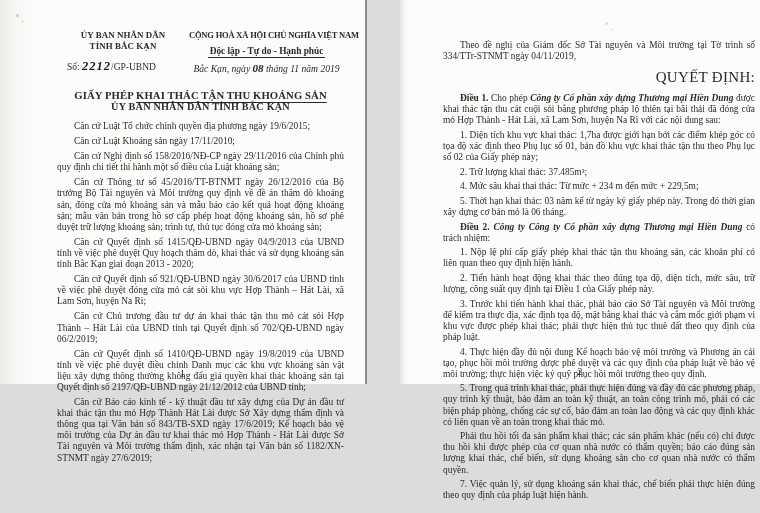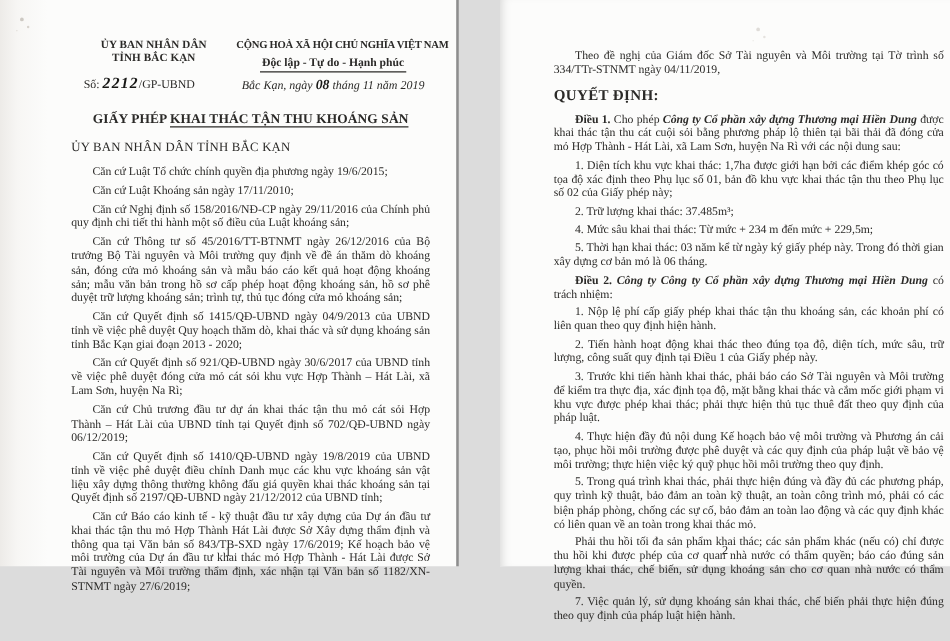--- a/index.html
+++ b/index.html
@@ -3,21 +3,21 @@
 <meta charset="utf-8">
 <style>
   html,body{margin:0;padding:0;}
   body{
     width:760px;height:513px;overflow:hidden;
     background:#dcdcdc;
     font-family:"Liberation Serif","DejaVu Serif",serif;
     color:#2b2a28;
   }
   .canvas{position:relative;width:760px;height:513px;}
-  .page{position:absolute;top:0;height:453px;background:#fcfcfb;box-sizing:border-box;}
+  .page{position:absolute;top:0;height:384px;background:#fcfcfb;box-sizing:border-box;}
   .page-left{
     left:0;width:367px;
     border-right:2px solid #8d8d8d;
     background:linear-gradient(90deg,#edebe8 0,#f7f6f4 14px,#fcfcfb 38px);
     padding:30px 21px 0 57px;
   }
   .page-right{
     left:400px;width:360px;
     padding:40px 5px 0 43px;
     box-shadow:inset 7px 0 9px -7px rgba(0,0,0,.20);
@@ -33,28 +33,28 @@
   .nat1{font-weight:bold;font-size:8.5px;line-height:10px;letter-spacing:-.2px;white-space:nowrap;}
   .nat2{font-weight:bold;font-size:9.3px;display:inline-block;border-bottom:1px solid #2b2a28;
     padding:0 2px 1px;margin-top:1px;}
   .so-line{text-align:left;font-size:9.5px;margin-top:8px;padding-left:10px;white-space:nowrap;}
   .hand{font-style:italic;font-weight:bold;font-size:12.5px;letter-spacing:1px;color:#171715;}
   .date-line{font-style:italic;font-size:9.6px;margin-top:4px;white-space:nowrap;}
   .hand-day{font-weight:bold;font-size:11px;color:#171715;}
 
   .doc-title{text-align:center;font-weight:bold;font-size:10.7px;margin-top:15px;letter-spacing:.1px;white-space:nowrap;}
   .uline{text-decoration:underline;text-underline-offset:2.5px;}
-  .doc-subtitle{font-weight:normal;font-size:10.2px;margin-top:12px;letter-spacing:.2px;}
+  .doc-subtitle{text-align:center;font-weight:bold;font-size:10.2px;letter-spacing:.2px;}
 
   .bodytext{margin-top:9px;}
   .bodytext p{margin:0 0 4px;font-size:9.4px;line-height:11.1px;text-align:justify;text-indent:17px;}
   .page-right .bodytext{margin-top:0;}
   .page-right .bodytext p{margin-bottom:3.5px;}
 
-  .decision{text-align:left;font-weight:bold;font-size:12px;margin:7px 0 7px;letter-spacing:.3px;}
+  .decision{text-align:right;font-weight:normal;font-size:15px;margin:7px 0 7px;letter-spacing:.3px;}
   .b{font-weight:bold;}
   .bi{font-weight:bold;font-style:italic;}
   .pagenum{position:absolute;bottom:5px;left:0;right:0;text-align:center;font-size:9.8px;}
   .page-right .pagenum{bottom:7px;}
 </style>
 </head>
 <body>
 
 <div class="canvas">
 
@@ -77,21 +77,21 @@
     <div class="doc-title"><span>GIẤY PHÉP </span><span class="uline">KHAI THÁC TẬN THU KHOÁNG SẢN</span></div>
     <div class="doc-subtitle">ỦY BAN NHÂN DÂN TỈNH BẮC KẠN</div>
 
     <div class="bodytext">
       <p>Căn cứ Luật Tổ chức chính quyền địa phương ngày 19/6/2015;</p>
       <p>Căn cứ Luật Khoáng sản ngày 17/11/2010;</p>
       <p>Căn cứ Nghị định số 158/2016/NĐ-CP ngày 29/11/2016 của Chính phủ quy định chi tiết thi hành một số điều của Luật khoáng sản;</p>
       <p>Căn cứ Thông tư số 45/2016/TT-BTNMT ngày 26/12/2016 của Bộ trưởng Bộ Tài nguyên và Môi trường quy định về đề án thăm dò khoáng sản, đóng cửa mỏ khoáng sản và mẫu báo cáo kết quả hoạt động khoáng sản; mẫu văn bản trong hồ sơ cấp phép hoạt động khoáng sản, hồ sơ phê duyệt trữ lượng khoáng sản; trình tự, thủ tục đóng cửa mỏ khoáng sản;</p>
       <p>Căn cứ Quyết định số 1415/QĐ-UBND ngày 04/9/2013 của UBND tỉnh về việc phê duyệt Quy hoạch thăm dò, khai thác và sử dụng khoáng sản tỉnh Bắc Kạn giai đoạn 2013 - 2020;</p>
       <p>Căn cứ Quyết định số 921/QĐ-UBND ngày 30/6/2017 của UBND tỉnh về việc phê duyệt đóng cửa mỏ cát sỏi khu vực Hợp Thành – Hát Lài, xã Lam Sơn, huyện Na Rì;</p>
-      <p>Căn cứ Chủ trương đầu tư dự án khai thác tận thu mỏ cát sỏi Hợp Thành – Hát Lài của UBND tỉnh tại Quyết định số 702/QĐ-UBND ngày 06/12/2019;</p>
+      <p>Căn cứ Chủ trương đầu tư dự án khai thác tận thu mỏ cát sỏi Hợp Thành – Hát Lài của UBND tỉnh tại Quyết định số 702/QĐ-UBND ngày 06/2/2019;</p>
       <p>Căn cứ Quyết định số 1410/QĐ-UBND ngày 19/8/2019 của UBND tỉnh về việc phê duyệt điều chỉnh Danh mục các khu vực khoáng sản vật liệu xây dựng thông thường không đấu giá quyền khai thác khoáng sản tại Quyết định số 2197/QĐ-UBND ngày 21/12/2012 của UBND tỉnh;</p>
       <p>Căn cứ Báo cáo kinh tế - kỹ thuật đầu tư xây dựng của Dự án đầu tư khai thác tận thu mỏ Hợp Thành Hát Lài được Sở Xây dựng thẩm định và thông qua tại Văn bản số 843/TB-SXD ngày 17/6/2019; Kế hoạch bảo vệ môi trường của Dự án đầu tư khai thác mỏ Hợp Thành - Hát Lài được Sở Tài nguyên và Môi trường thẩm định, xác nhận tại Văn bản số 1182/XN-STNMT ngày 27/6/2019;</p>
 
     </div>
 
     <div class="pagenum">1</div>
   </div>
 
   <div class="page page-right">
     <div class="smudge r"></div>

